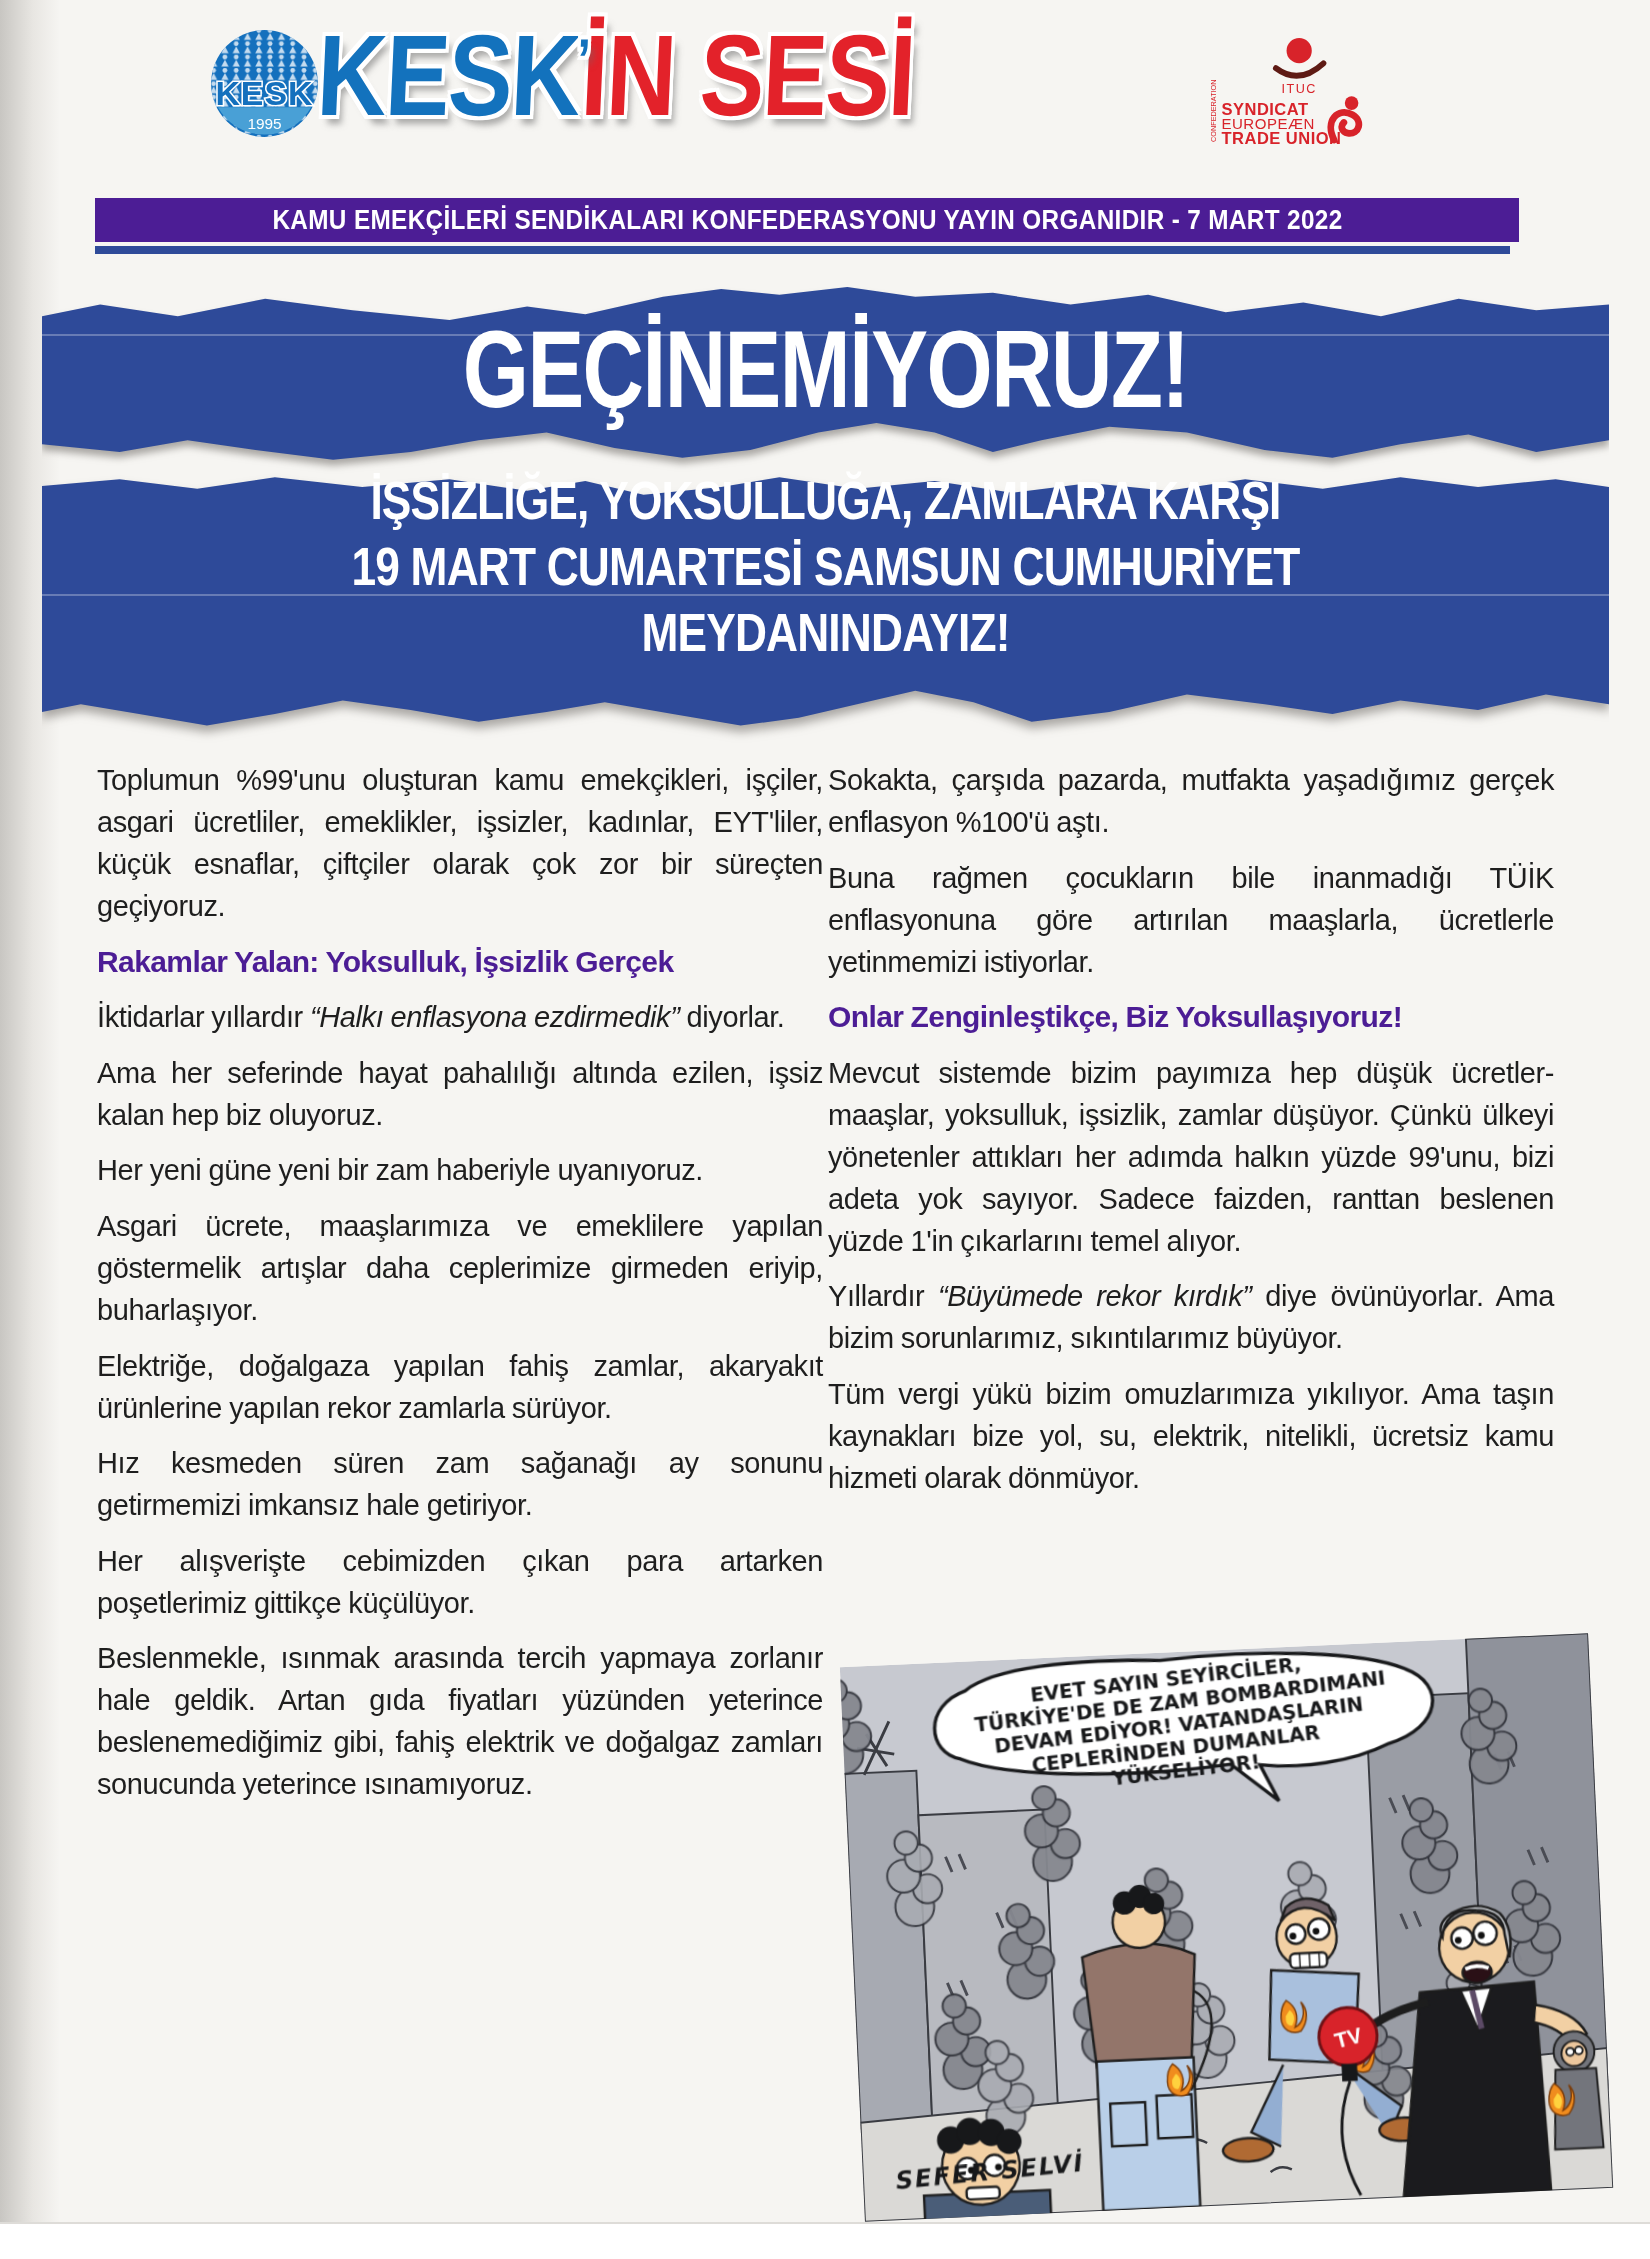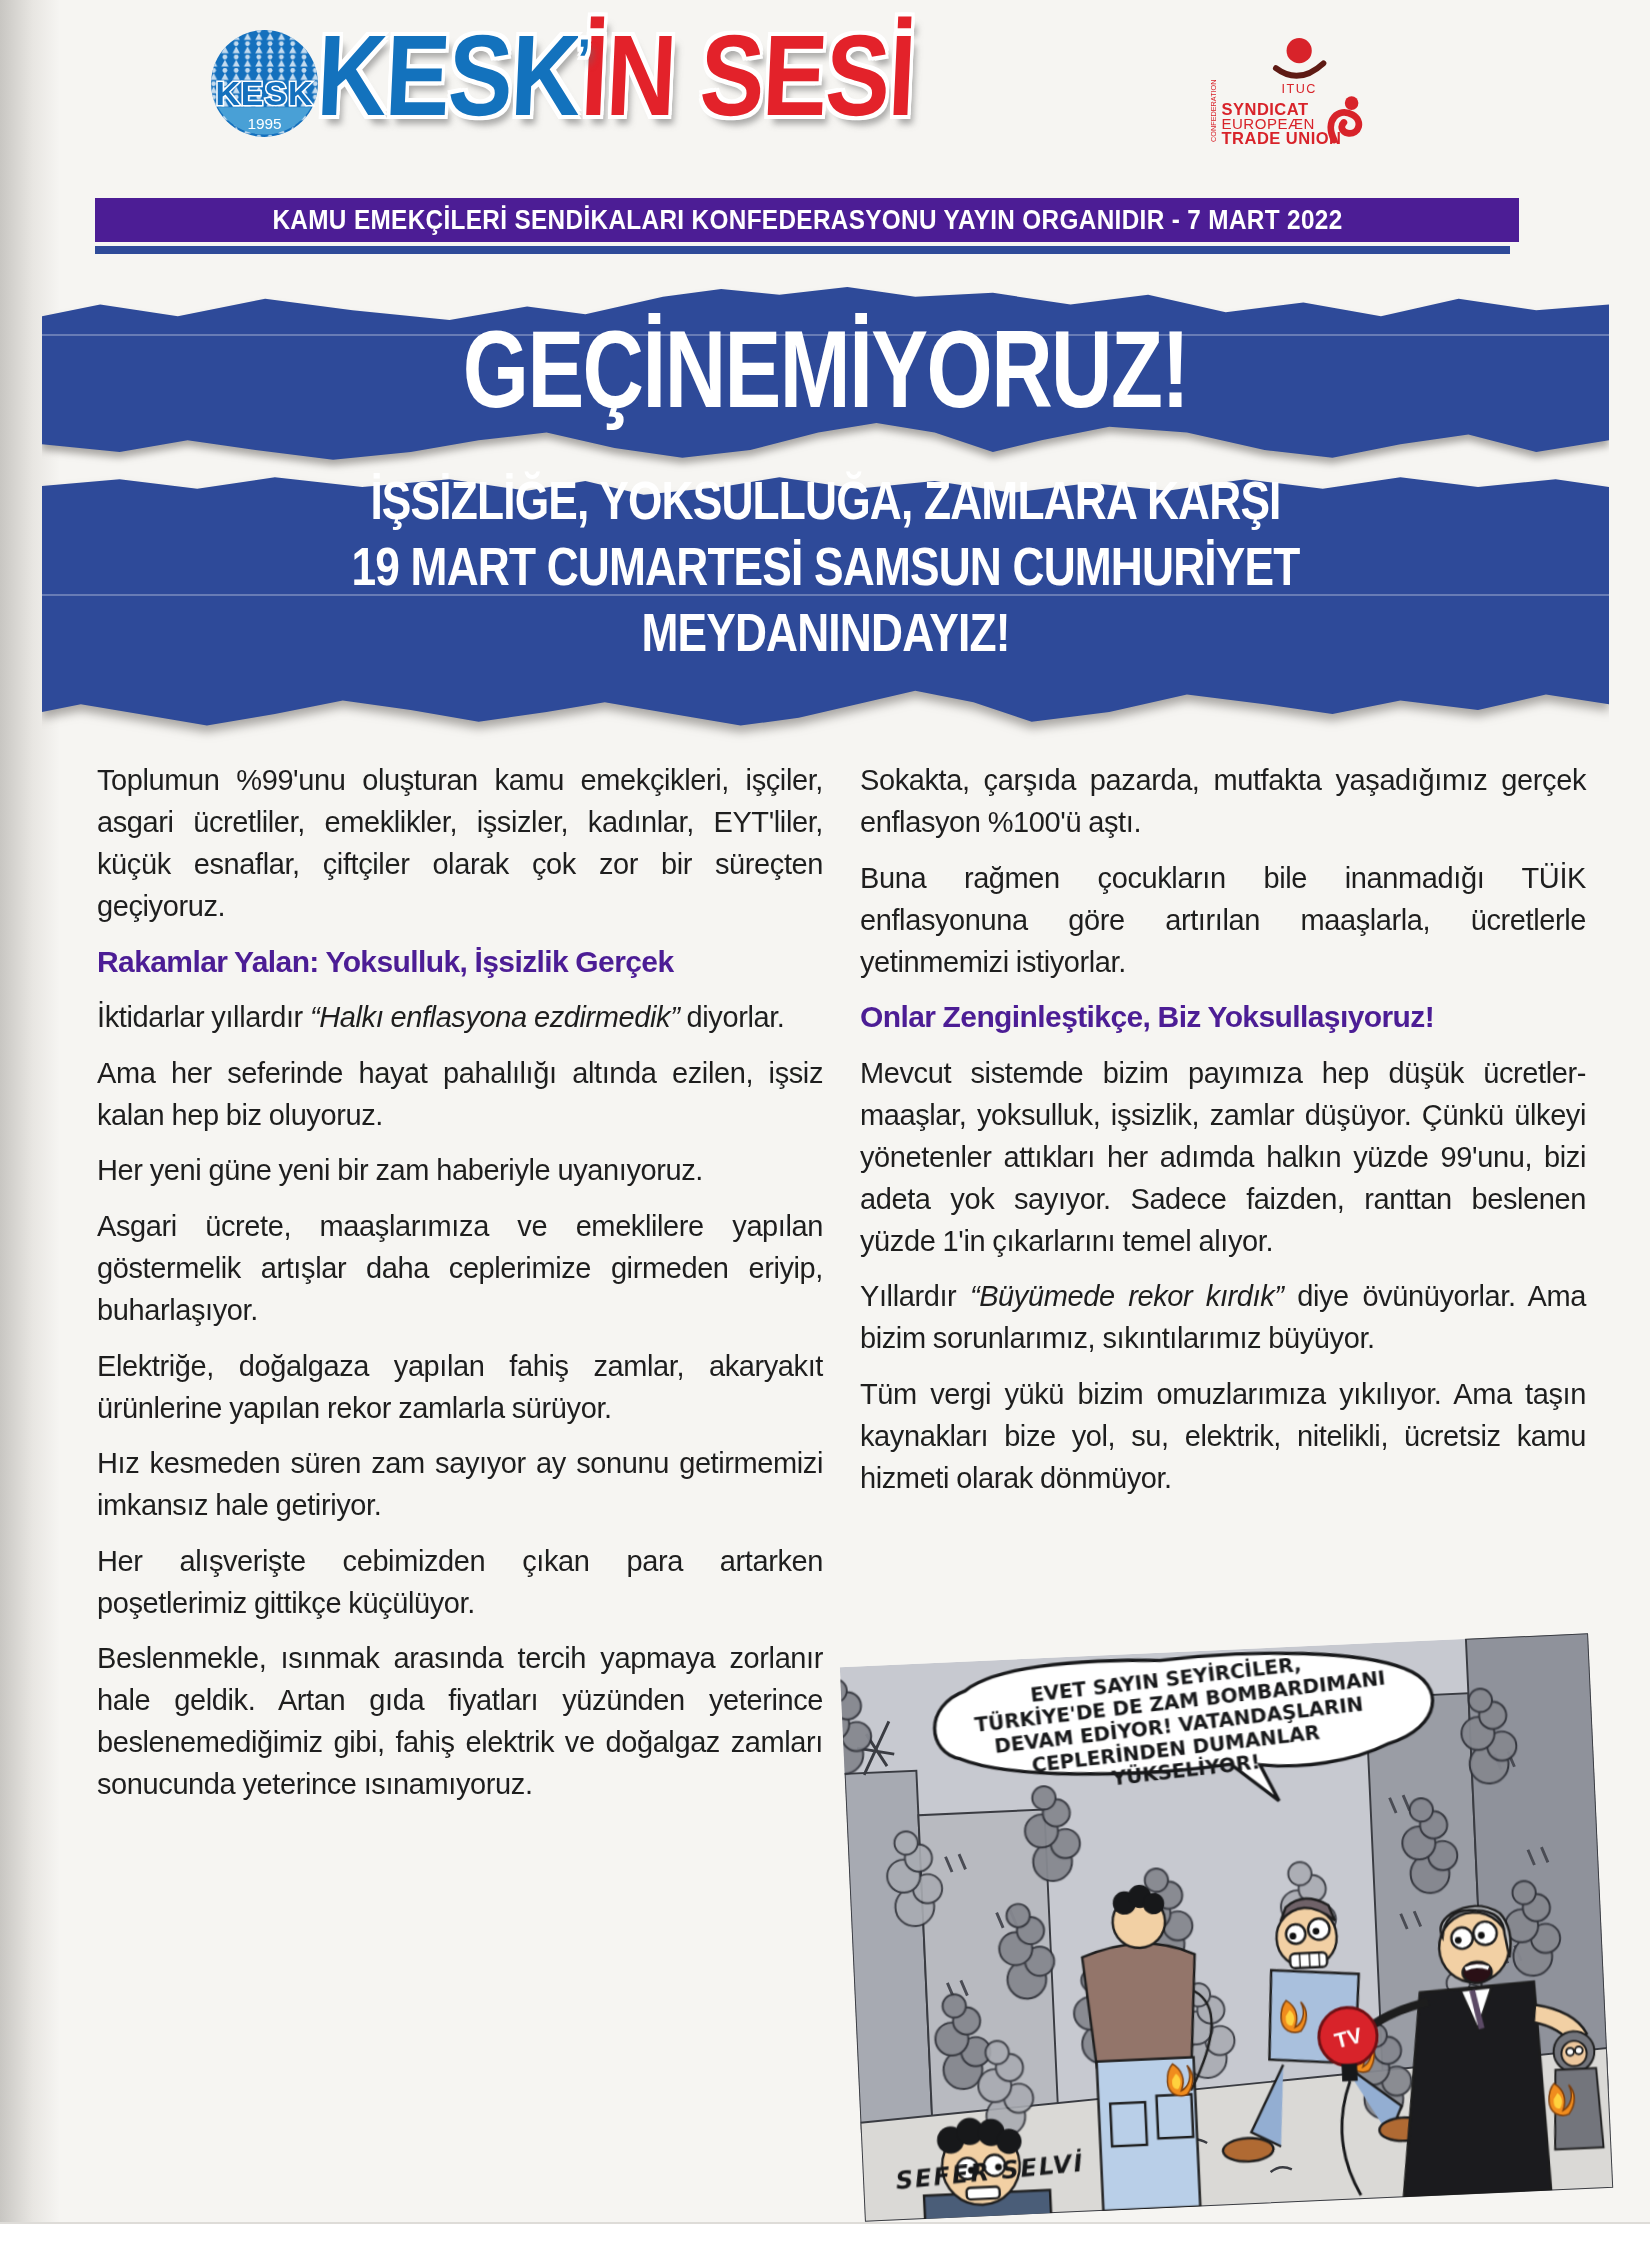--- a/index.html
+++ b/index.html
@@ -36,21 +36,21 @@
       color:#fff;font-size:109px;font-weight:900;letter-spacing:-1.9px;line-height:1.05;
       transform:scaleX(.78);transform-origin:center top;white-space:nowrap;}
   .banner2-text{position:absolute;left:0;top:180px;width:1567px;text-align:center;
       color:#fff;font-weight:800;font-size:54px;line-height:66px;letter-spacing:-1px;
       transform:scaleX(.82);transform-origin:center top;}
   .banner-seam{position:absolute;left:0;width:1567px;height:1.9px;background:rgba(255,255,255,.28);}
 
   
   .col{position:absolute;top:759px;width:726px;font-size:29px;line-height:42px;
       text-align:justify;color:#1e1e1e;letter-spacing:-0.4px;word-spacing:-0.5px;}
-  .col-left{left:97px;} .col-right{left:860px;}
+  .col-left{left:97px;} .col-right{left:828px;}
   .col p{margin:0 0 13.6px 0;}
   .col h3{margin:3.9px 0 13.6px 0;font-size:30px;line-height:42px;font-weight:700;
       letter-spacing:-0.6px;color:#4c1d95;text-align:left;}
   .q{font-style:italic;}
 
   
   .cartoon{position:absolute;left:852px;top:1650px;width:749px;height:555px;
       transform:rotate(-2.6deg);transform-origin:center center;}
 </style>
 </head>
@@ -117,21 +117,21 @@
 </div>
 
 <div class="col col-left">
   <p>Toplumun %99'unu oluşturan kamu emekçikleri, işçiler, asgari ücretliler, emeklikler, işsizler, kadınlar, EYT'liler, küçük esnaflar, çiftçiler olarak çok zor bir süreçten geçiyoruz.</p>
   <h3>Rakamlar Yalan:  Yoksulluk, İşsizlik Gerçek</h3>
   <p><span>İktidarlar yıllardır </span><span class="q">“Halkı enflasyona ezdirmedik”</span><span> diyorlar.</span></p>
   <p>Ama her seferinde hayat pahalılığı altında ezilen, işsiz kalan hep biz oluyoruz.</p>
   <p>Her yeni güne yeni bir zam haberiyle uyanıyoruz.</p>
   <p>Asgari ücrete, maaşlarımıza ve emeklilere yapılan göstermelik artışlar daha ceplerimize girmeden eriyip, buharlaşıyor.</p>
   <p>Elektriğe, doğalgaza yapılan fahiş zamlar, akaryakıt ürünlerine yapılan rekor zamlarla sürüyor.</p>
-  <p>Hız kesmeden süren zam sayıyor ay sonunu getirmemizi imkansız hale getiriyor.</p>
+  <p>Hız kesmeden süren zam sağanağı ay sonunu getirmemizi imkansız hale getiriyor.</p>
   <p>Her alışverişte cebimizden çıkan para artarken poşetlerimiz gittikçe küçülüyor.</p>
   <p>Beslenmekle, ısınmak arasında tercih yapmaya zorlanır hale geldik.  Artan gıda fiyatları yüzünden yeterince beslenemediğimiz gibi, fahiş elektrik ve doğalgaz zamları sonucunda yeterince ısınamıyoruz.</p>
 </div>
 
 <div class="col col-right">
   <p>Sokakta, çarşıda pazarda, mutfakta yaşadığımız gerçek enflasyon %100'ü aştı.</p>
   <p>Buna rağmen çocukların bile inanmadığı TÜİK enflasyonuna göre artırılan maaşlarla, ücretlerle yetinmemizi istiyorlar.</p>
   <h3>Onlar Zenginleştikçe, Biz Yoksullaşıyoruz!</h3>
   <p>Mevcut sistemde bizim payımıza hep düşük ücretler-maaşlar, yoksulluk, işsizlik, zamlar düşüyor. Çünkü ülkeyi yönetenler attıkları her adımda halkın yüzde 99'unu, bizi adeta yok sayıyor.  Sadece faizden, ranttan beslenen yüzde 1'in çıkarlarını temel alıyor.</p>
   <p><span>Yıllardır </span><span class="q">“Büyümede rekor kırdık”</span><span> diye övünüyorlar. Ama bizim sorunlarımız, sıkıntılarımız büyüyor.</span></p>

